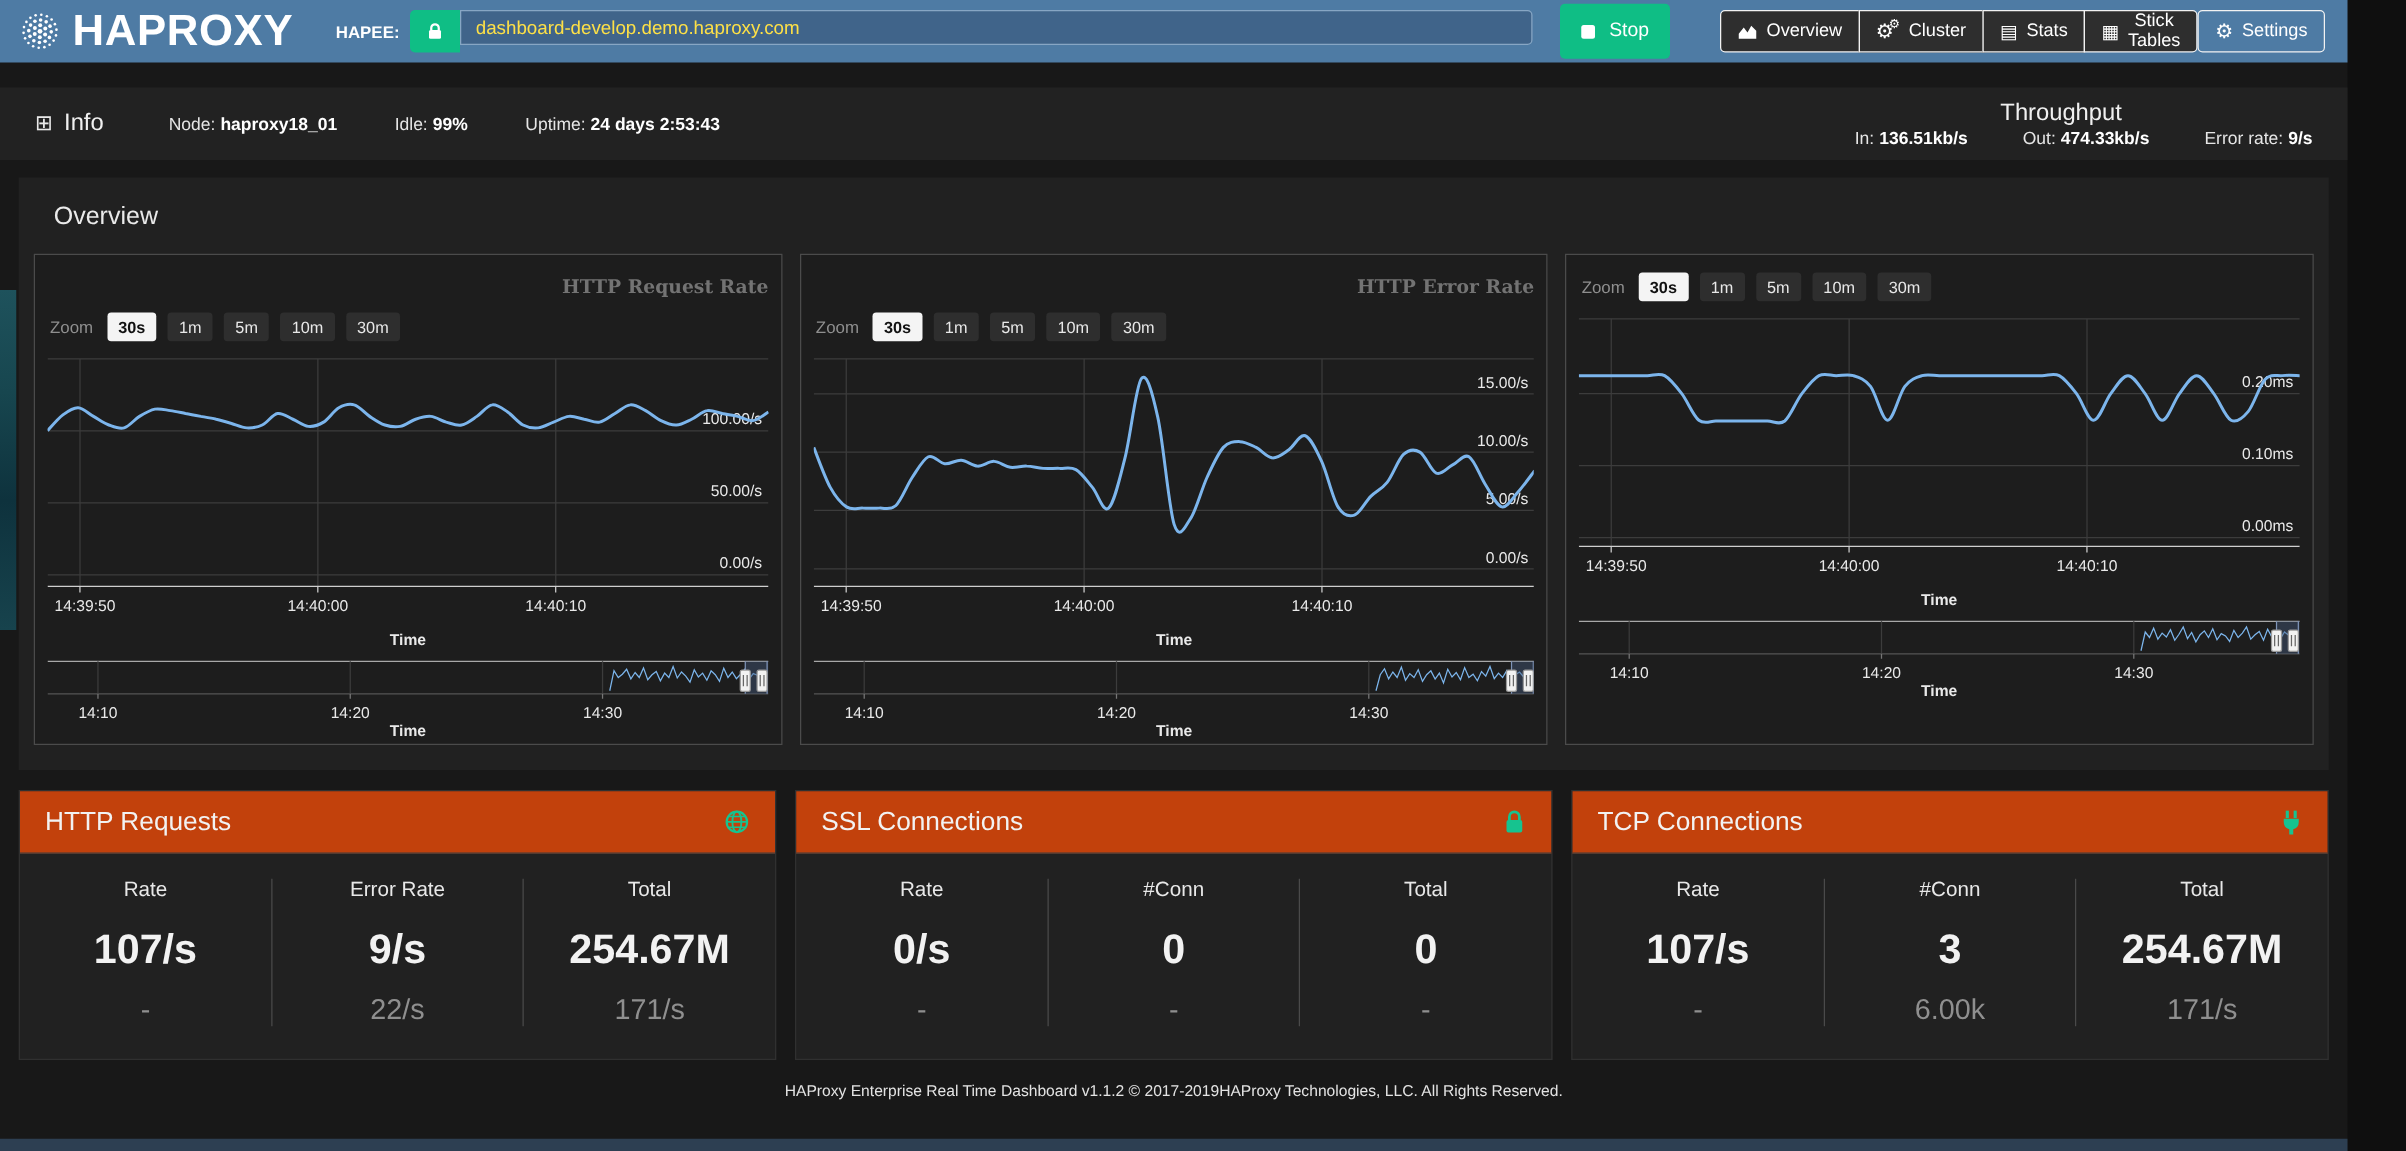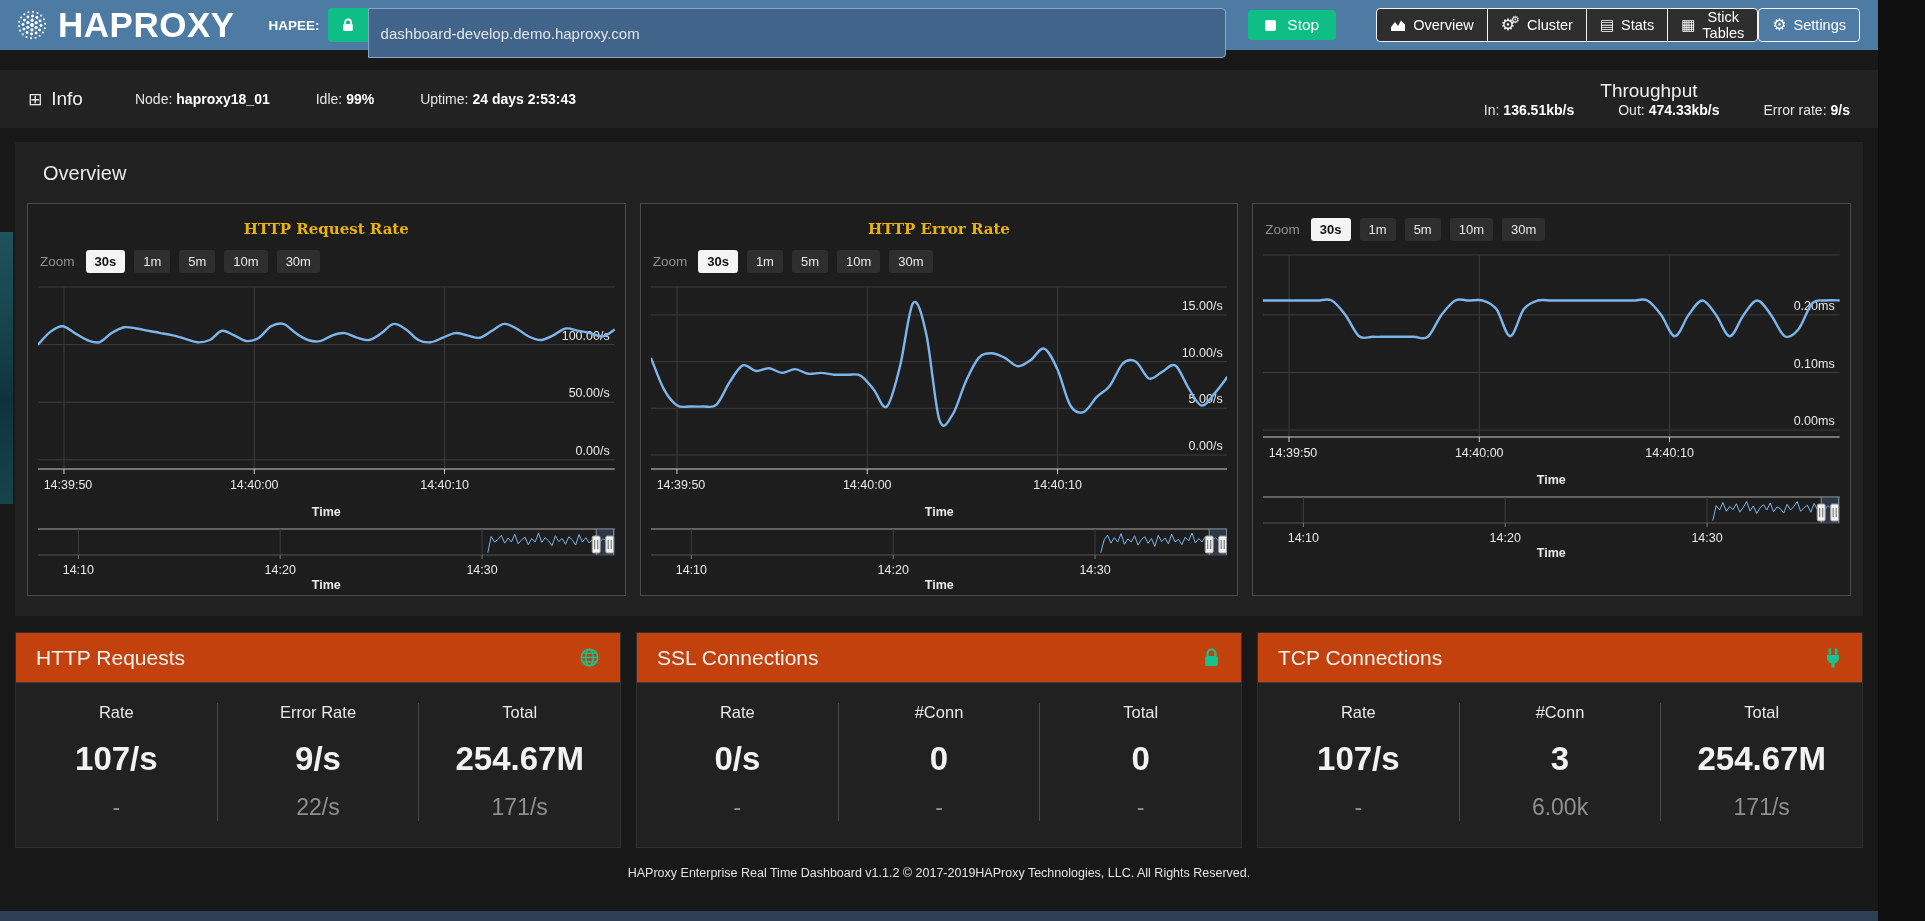--- a/index.html
+++ b/index.html
@@ -9,22 +9,22 @@
   .teal-strip { position:absolute; left:0; top:232px; width:13px; height:272px;
     background:linear-gradient(180deg,#1e525c 0%,#17464f 30%,#0e323d 62%,#17434d 100%); }
 
   
   .navbar { height:50px; background:#4e7ba4; display:flex; align-items:center; padding:0 10px 0 14px; position:relative; z-index:2; }
   .brand { display:flex; align-items:center; gap:8px; }
   .brand-text { font-size:35px; font-weight:bold; letter-spacing:0.5px; color:#fff;text-align:center; }
   .hapee { margin-left:34px; font-weight:bold; font-size:13.5px; color:#fff; }
   .url-group { display:flex; margin-left:8px; width:985px; height:34px; }
   .lock-btn { width:40px; height:34px; background:#0fbe85; border:none; border-radius:4px 0 0 4px; display:flex; align-items:center; justify-content:center; cursor:pointer; }
-  .url-input { flex:1; height:50px; background:#40648a; border:1px solid #87a6c4; border-radius:0 4px 4px 0; color:#e5e5e5; font-size:15px; padding:0 12px; font-family:"Liberation Sans",sans-serif; }
-  .stop-btn { margin-left:22px; height:30px; padding:0 17px; background:#0fbe85; border:none; border-radius:4px; color:#fff; font-size:15.5px; display:flex; align-items:center; gap:11px; cursor:pointer; }
+  .url-input { flex:1; height:28px; background:#40648a; border:1px solid #87a6c4; border-radius:0 4px 4px 0; color:#fde047; font-size:15px; padding:0 12px; font-family:"Liberation Sans",sans-serif; }
+  .stop-btn { margin-left:22px; height:44px; padding:0 17px; background:#0fbe85; border:none; border-radius:4px; color:#fff; font-size:15.5px; display:flex; align-items:center; gap:11px; cursor:pointer; }
   .stop-square { width:11px; height:11px; background:#fff; border-radius:2px; display:inline-block; }
   .nav-group { margin-left:40px; display:flex; }
   .nav-btn { height:34px; padding:0 13px; background:#2e2e2e; border:1px solid #f2f2f2; color:#fff; font-size:14.5px; display:flex; align-items:center; gap:7px; margin-left:-1px; cursor:pointer; font-family:"Liberation Sans",sans-serif; }
   .nav-btn:first-child { border-radius:4px 0 0 4px; margin-left:0; }
   .nav-btn:last-child { border-radius:0 4px 4px 0; }
   .settings-btn { margin-left:auto; margin-right:8px; height:34px; padding:0 13px; background:transparent; border:1px solid #f2f2f2; border-radius:4px; color:#fff; font-size:14.5px; display:flex; align-items:center; gap:7px; cursor:pointer; font-family:"Liberation Sans",sans-serif; }
   .uni-icon { font-size:15px; line-height:1; font-family:"DejaVu Sans",sans-serif; }
   .gear-glyph { font-size:16px; font-family:"DejaVu Sans",sans-serif; line-height:1; }
   .gears-wrap { display:inline-flex; align-items:flex-start; }
   .gears-wrap .g2 { font-size:10px; margin-left:-4px; margin-top:-3px; font-family:"DejaVu Sans",sans-serif; }
@@ -37,21 +37,21 @@
   .field b { color:#fff; margin-left:4px; }
   .throughput { margin-left:auto; display:flex; align-items:center;flex-direction:column; }
   .throughput-title { font-size:19px; color:#f0f0f0; margin-right:36px; }
   .throughput-fields { display:flex; gap:44px; font-size:14px; color:#e6e6e6; }
 
   
   .section { margin:14px 15px 0; background:#212121; padding:10px 12px 20px; }
   .section-title { font-size:20px; color:#eaeaea; margin:10px 4px 18px 16px; }
   .charts-row { display:flex; gap:14px; }
   .chart-panel { flex:1; border:1px solid #4b4b4b; background:#1d1d1d; padding:10px 10px 4px; }
-  .chart-title { text-align:center; font-family:"DejaVu Serif", serif; font-weight:bold; font-size:15px; color:#eab308; margin:6px 0 12px; }
+  .chart-title { text-align:right; font-family:"DejaVu Serif", serif; font-weight:bold; font-size:15px; color:#737373; margin:6px 0 12px; }
   .zoom-row { display:flex; align-items:center; gap:9px; margin:4px 0 10px 2px; }
   .zoom-label { color:#8f8f8f; font-size:13.5px; margin-right:2px; }
   .zoom-btn { padding:4px 9px; font-size:13px; background:#2e2e2e; color:#e8e8e8; border:none; border-radius:3px; cursor:pointer; font-family:"Liberation Sans",sans-serif; }
   .zoom-btn.selected { background:#f4f4f4; color:#111; font-weight:bold; }
   svg.main-chart { width:100%; height:236px; display:block; }
   svg.nav-chart { width:100%; height:64px; display:block; margin-top:8px; }
 
   
   .cards { display:flex; gap:15px; margin:16px 15px 0; }
   .card { flex:1; background:#212121; border:1px solid #303030; }

